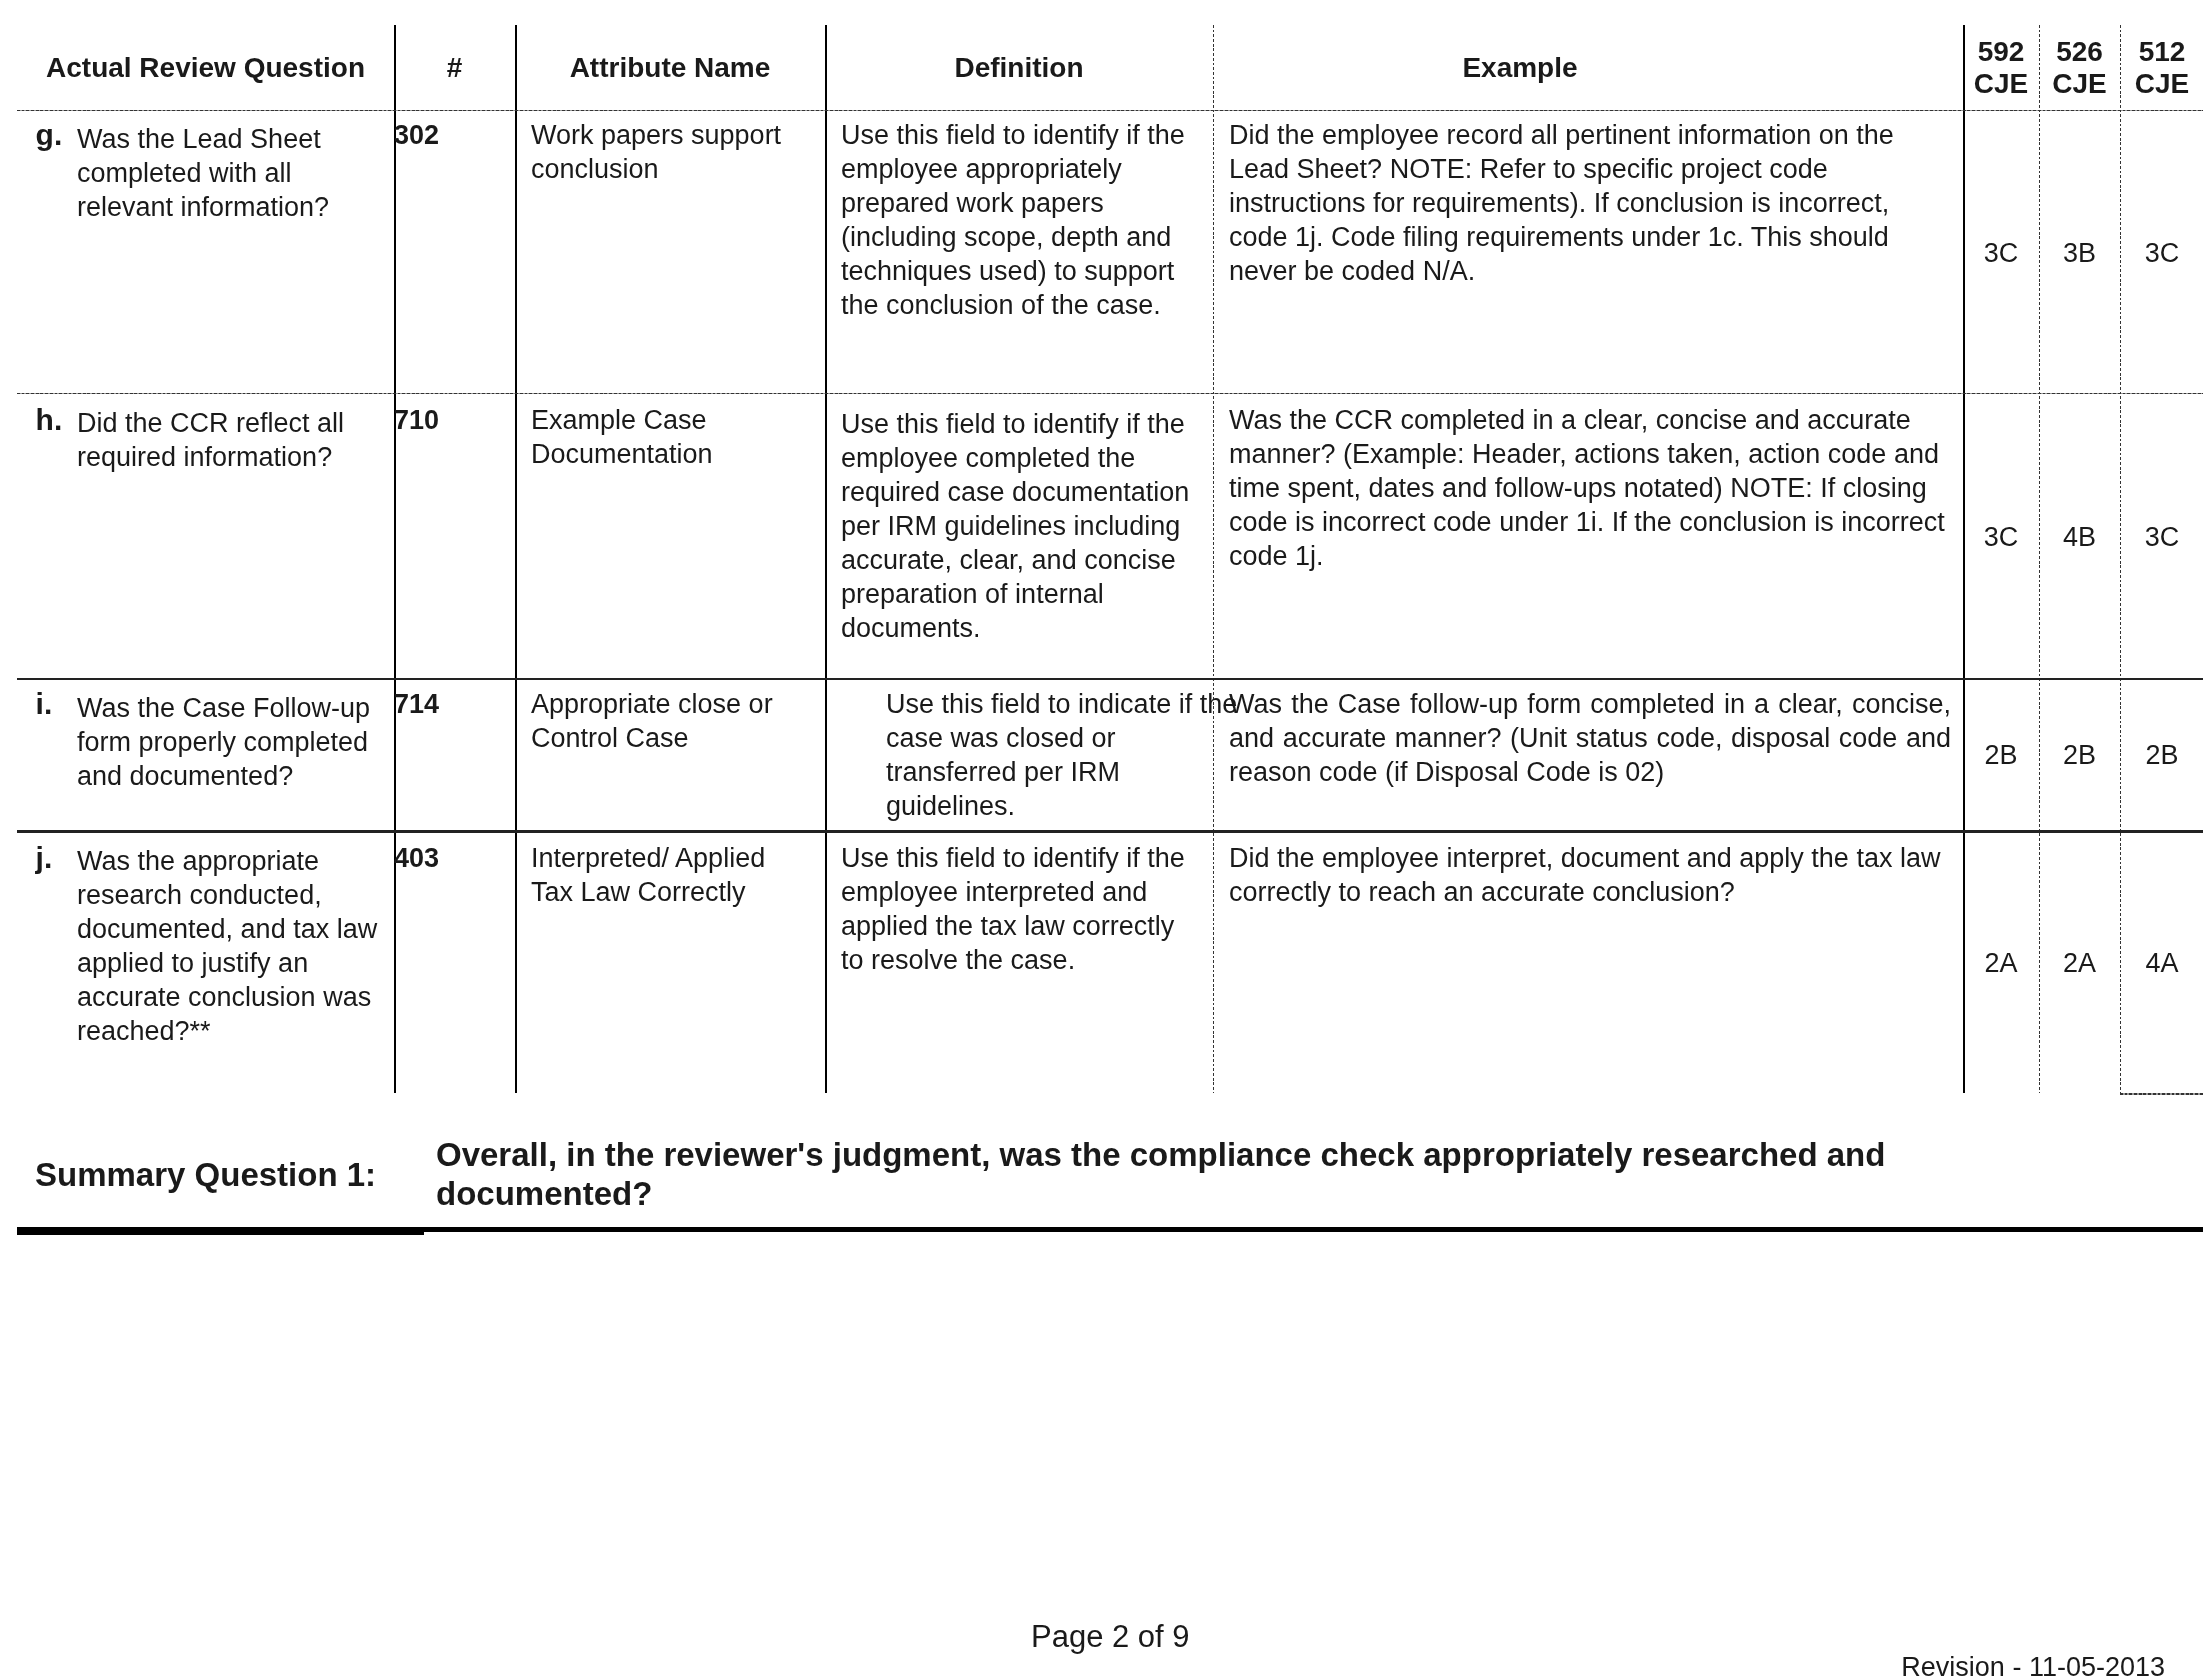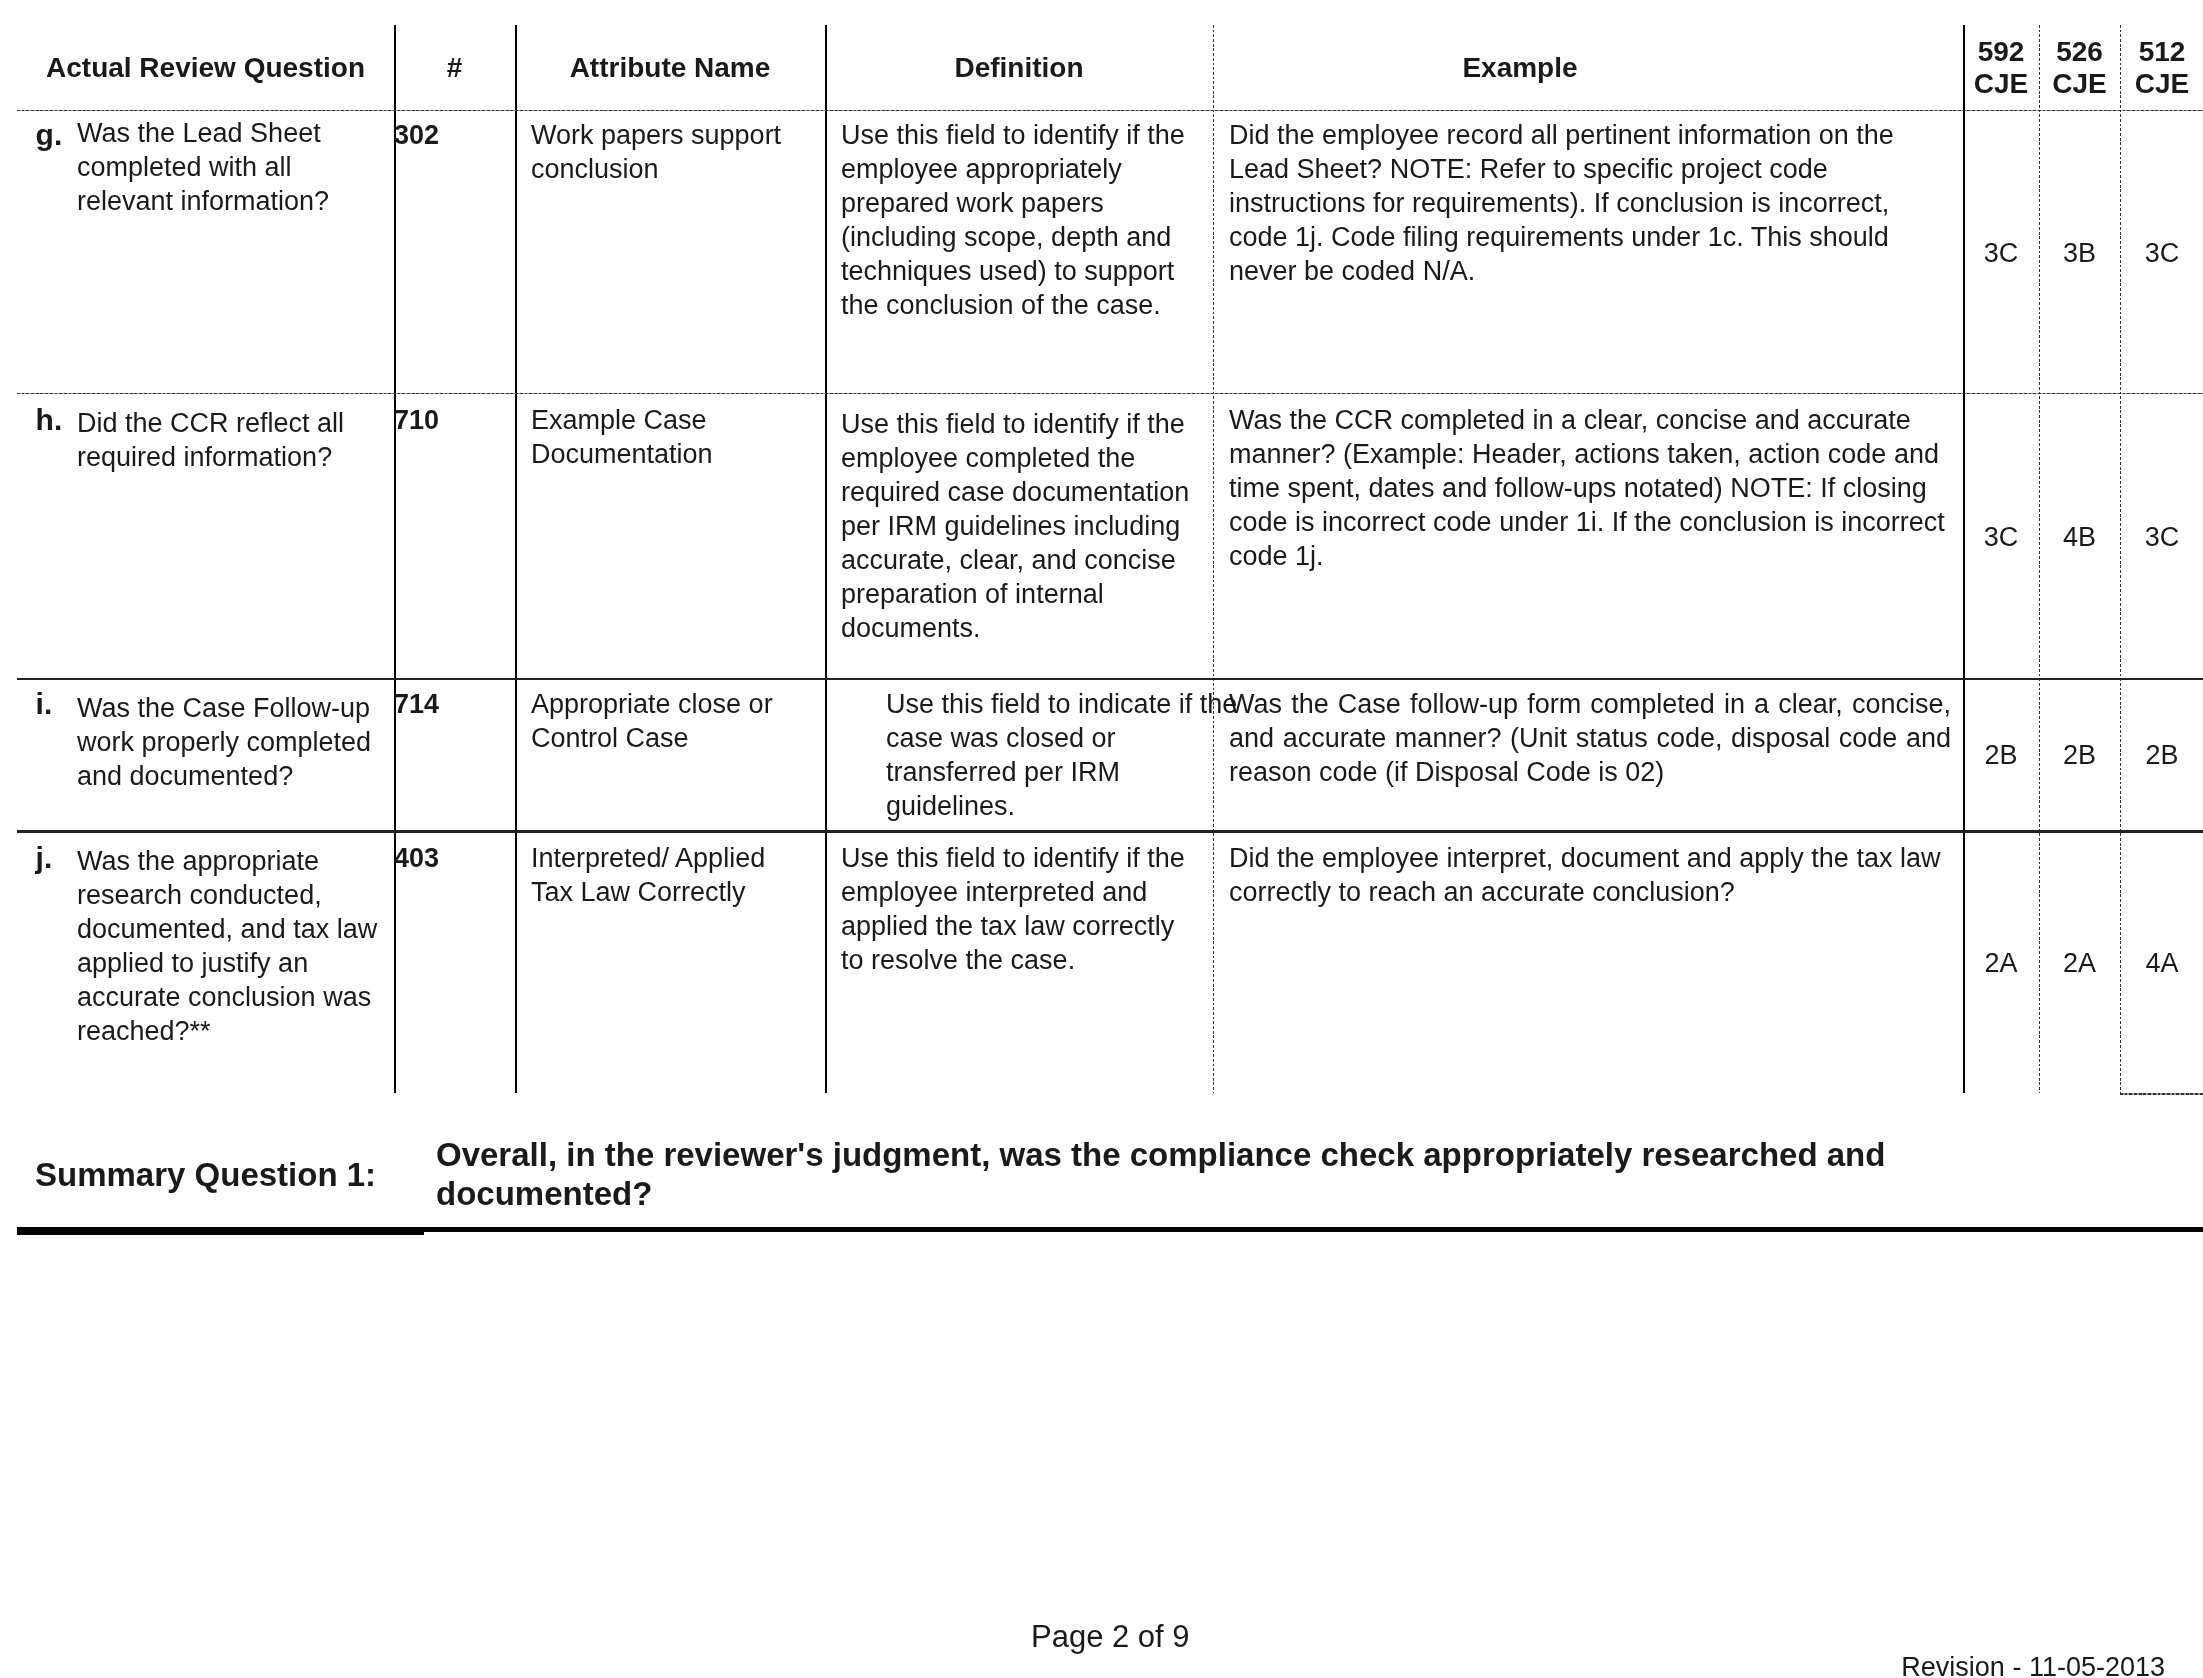--- a/index.html
+++ b/index.html
@@ -55,21 +55,21 @@
   <div class="hdr" style="left:1128px; width:750px;">Example</div>
   <div class="hdr" style="left:1946px; width:76px; white-space:pre-line;">592
 CJE</div>
   <div class="hdr" style="left:2022px; width:81px; white-space:pre-line;">526
 CJE</div>
   <div class="hdr" style="left:2103px; width:84px; white-space:pre-line;">512
 CJE</div>
 
   <div>
     <div class="cell qletter" style="top:93px;">g.</div>
-    <div class="cell qtext" style="top:91px;">Was the Lead Sheet completed with all relevant information?</div>
+    <div class="cell qtext" style="top:97px;">Was the Lead Sheet completed with all relevant information?</div>
     <div class="cell num" style="left:377px; width:121px; top:93px;">302</div>
     <div class="cell" style="left:514px; width:289px; top:93px;">Work papers support conclusion</div>
     <div class="cell" style="left:824px; width:359px; top:93px;">Use this field to identify if the employee appropriately prepared work papers (including scope, depth and techniques used) to support the conclusion of the case.</div>
     <div class="cell" style="left:1212px; width:722px; top:93px;">Did the employee record all pertinent information on the Lead Sheet?  NOTE:  Refer to specific project code instructions for requirements).  If conclusion is incorrect, code 1j.  Code filing requirements under 1c. This should never be coded N/A.</div>
     <div class="cell code" style="left:1946px; width:76px; top:88px; height:280px;">3C</div>
     <div class="cell code" style="left:2022px; width:81px; top:88px; height:280px;">3B</div>
     <div class="cell code" style="left:2103px; width:84px; top:88px; height:280px;">3C</div>
   </div>
 
   <div>
@@ -79,21 +79,21 @@
     <div class="cell" style="left:514px; width:289px; top:378px;">Example Case Documentation</div>
     <div class="cell" style="left:824px; width:359px; top:382px;">Use this field to identify if the employee completed the required case documentation per IRM guidelines including accurate, clear, and concise preparation of internal documents.</div>
     <div class="cell" style="left:1212px; width:722px; top:378px;">Was the CCR completed in a clear, concise and accurate manner?  (Example: Header, actions taken, action code and time spent, dates and follow-ups notated)  NOTE:  If closing code is incorrect code under 1i.  If the conclusion is incorrect code 1j.</div>
     <div class="cell code" style="left:1946px; width:76px; top:371px; height:282px;">3C</div>
     <div class="cell code" style="left:2022px; width:81px; top:371px; height:282px;">4B</div>
     <div class="cell code" style="left:2103px; width:84px; top:371px; height:282px;">3C</div>
   </div>
 
   <div>
     <div class="cell qletter" style="top:662px;">i.</div>
-    <div class="cell qtext" style="top:666px;">Was the Case Follow-up work properly completed and documented?</div>
+    <div class="cell qtext" style="top:666px;">Was the Case Follow-up form properly completed and documented?</div>
     <div class="cell num" style="left:377px; width:121px; top:662px;">714</div>
     <div class="cell" style="left:514px; width:289px; top:662px;">Appropriate close or Control Case</div>
     <div class="cell" style="left:824px; width:359px; top:662px;margin-left:45px;">Use this field to indicate if the case was closed or transferred per IRM guidelines.</div>
     <div class="cell" style="left:1212px; width:722px; top:662px; text-align:justify;">Was the Case follow-up form completed in a clear, concise, and accurate manner?  (Unit status code, disposal code and reason code (if Disposal Code is 02)</div>
     <div class="cell code" style="left:1946px; width:76px; top:655px; height:149px;">2B</div>
     <div class="cell code" style="left:2022px; width:81px; top:655px; height:149px;">2B</div>
     <div class="cell code" style="left:2103px; width:84px; top:655px; height:149px;">2B</div>
   </div>
 
   <div>

